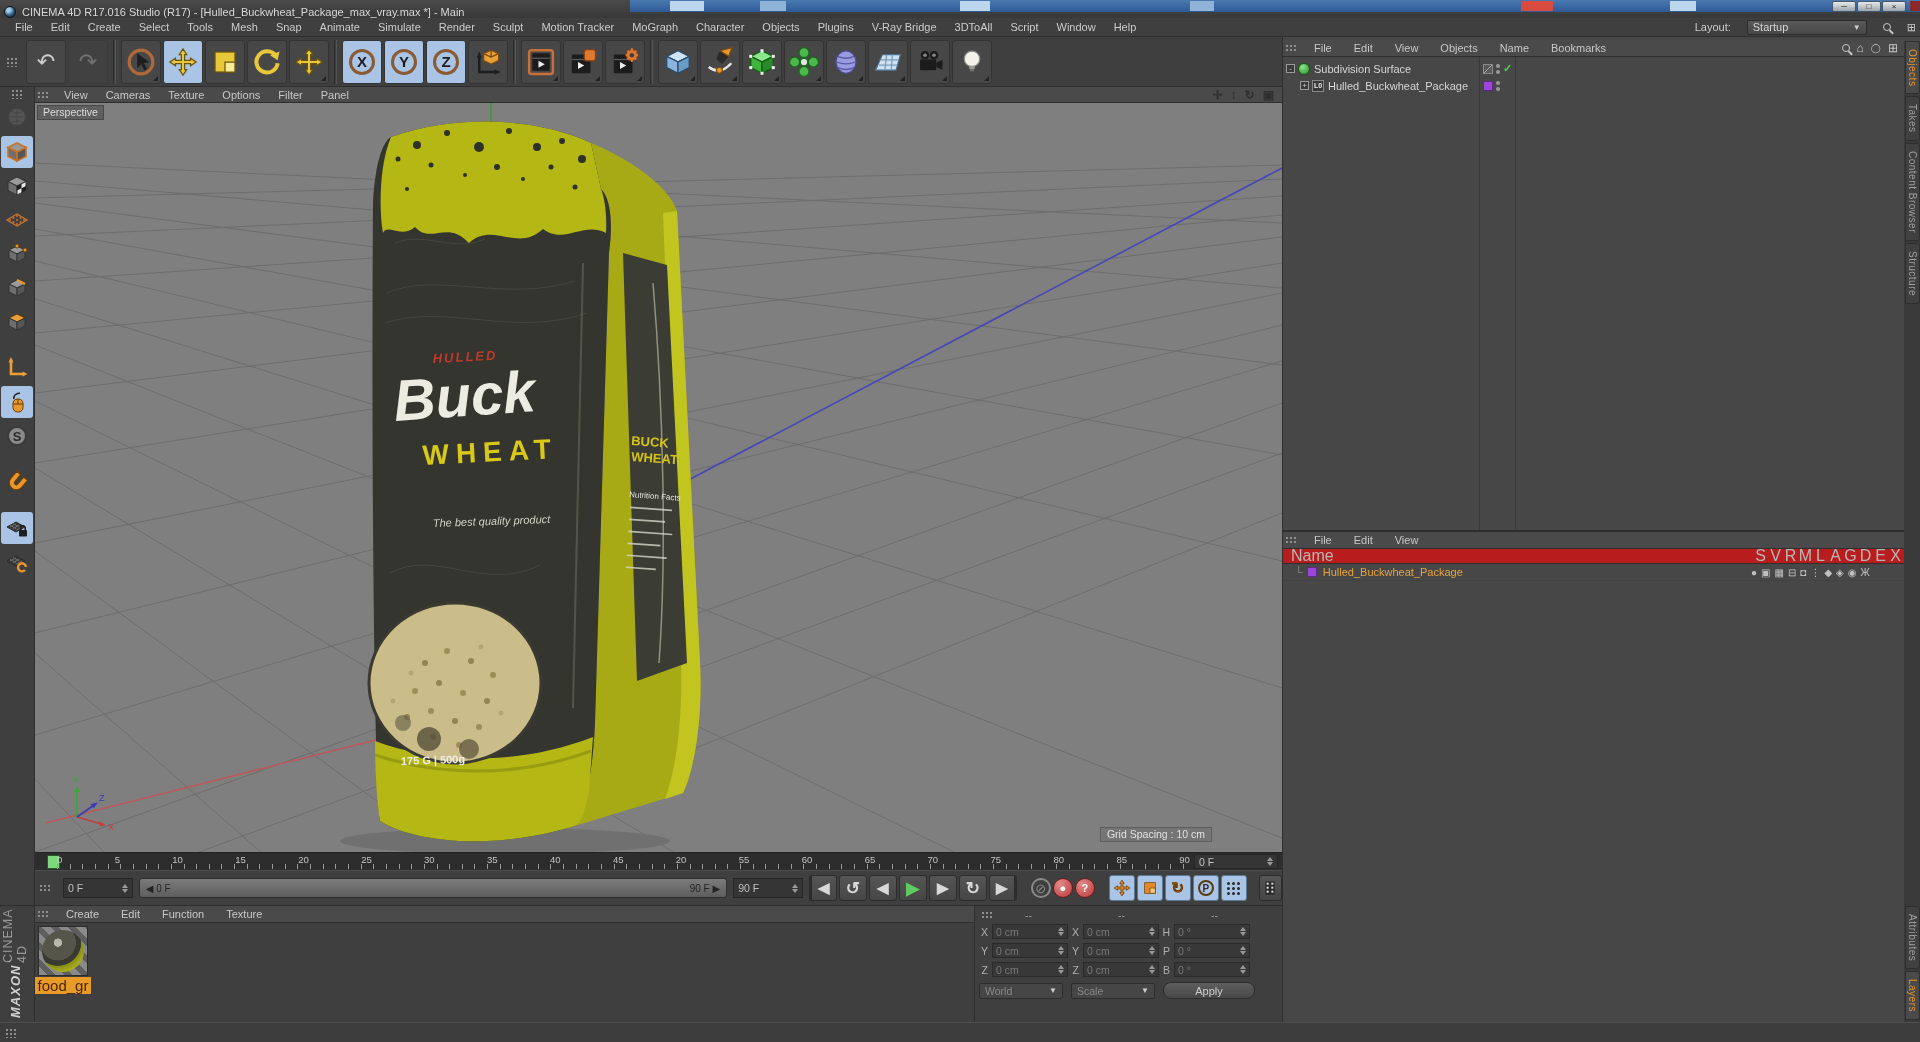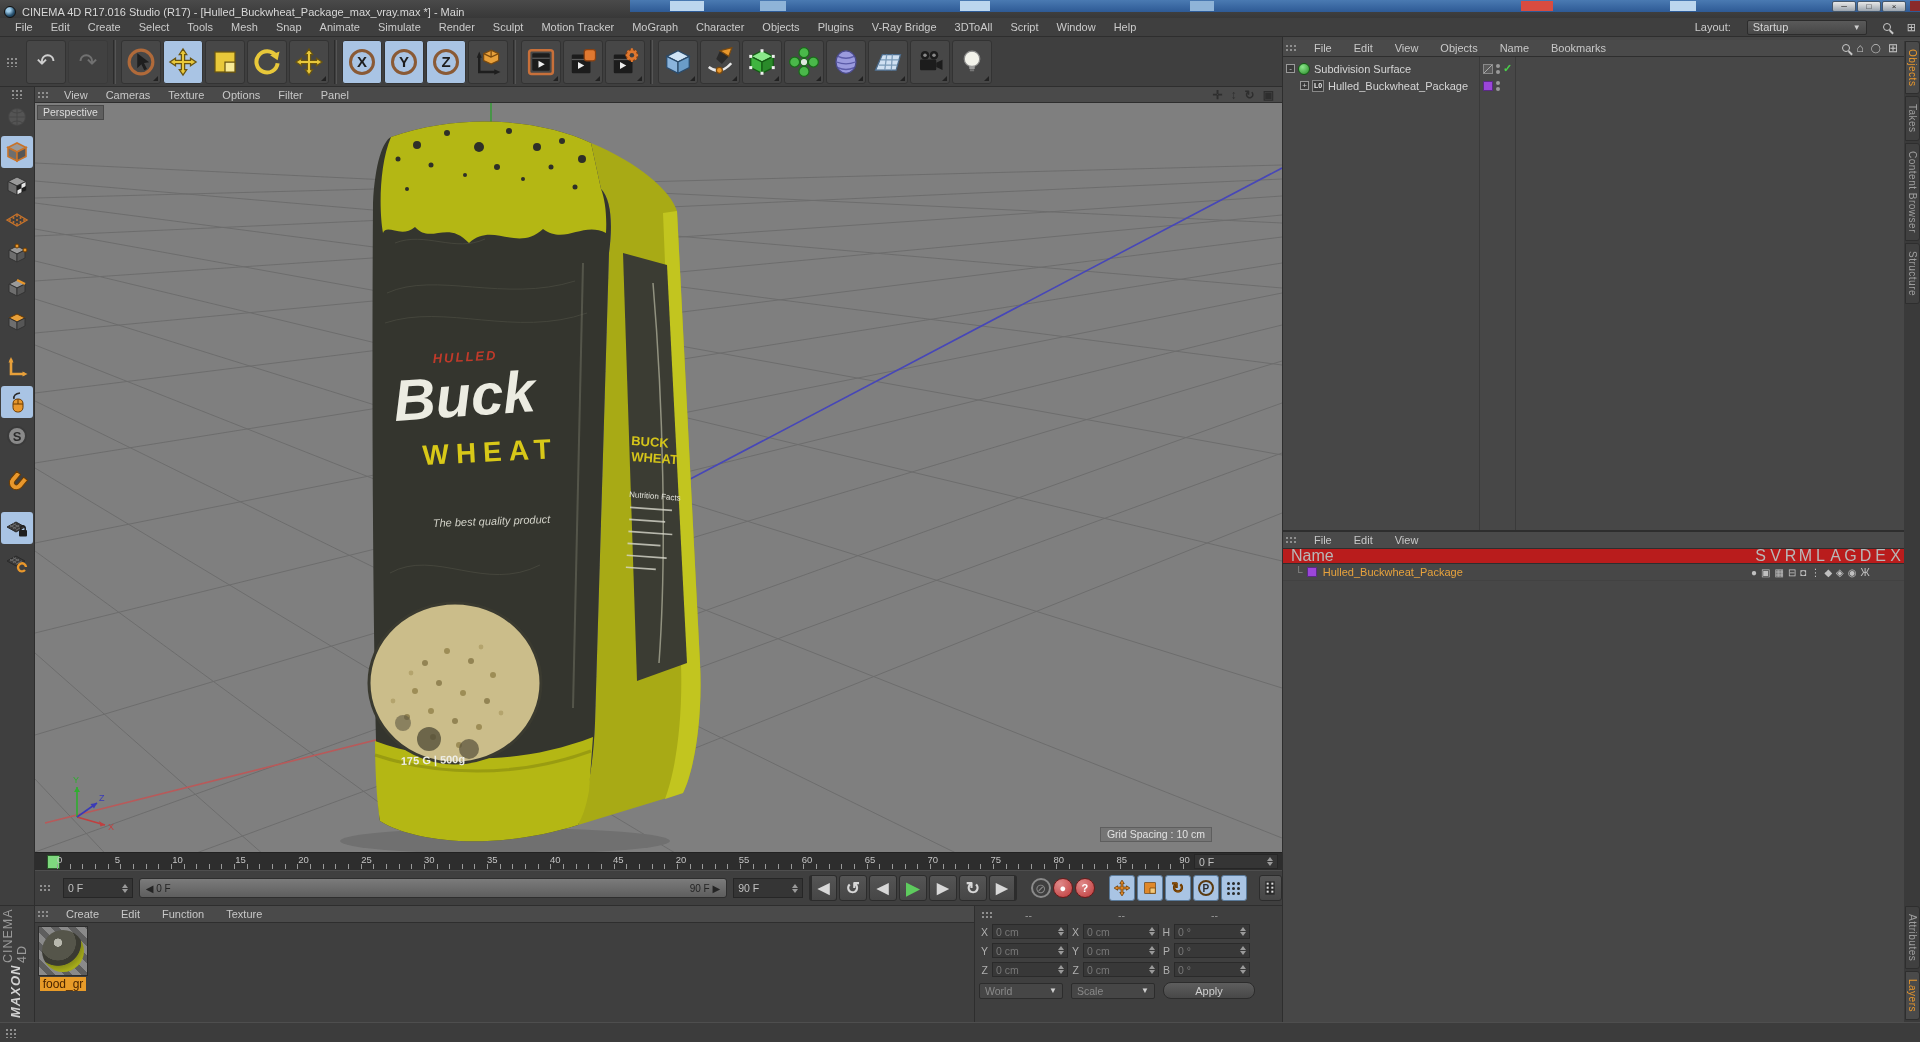--- a/index.html
+++ b/index.html
@@ -79,21 +79,21 @@
   .brand{position:absolute;bottom:4px;left:1px;writing-mode:vertical-rl;transform:rotate(180deg);display:flex;align-items:center;gap:2px;}
   .brand .mx{font-weight:bold;font-size:13px;color:#d2d2d2;font-style:italic;letter-spacing:1px;}
   .brand .c4{font-size:12.5px;color:#9a9a9a;letter-spacing:1px;}
   .matmgr{width:940px;background:#3f3f3f;border-right:1px solid #2e2e2e;display:flex;flex-direction:column;}
   .panelmenu{height:17px;background:#4a4a4a;border-bottom:1px solid #2e2e2e;display:flex;align-items:center;font-size:11px;color:#c8c8c8;}
   .panelmenu .mi{padding:0 11px;}
   .matbody{flex:1;padding:3px 2px;}
   .matthumb{width:52px;display:flex;flex-direction:column;align-items:center;}
   .matimg{width:50px;height:50px;background:repeating-linear-gradient(45deg,#8a8a8a 0 6px,#5e5e5e 6px 12px);position:relative;border:1px solid #2c2c2c;}
   .matsphere{position:absolute;inset:3px;border-radius:50%;background:radial-gradient(circle at 38% 30%,#b8b8ae 0 10%,#55554a 11% 45%,#3a3a32 46% 58%,#8a9018 60%,#a8ad1a 75%,#6a701a 100%);}
-  .matname{margin-top:1px;background:#e89b28;color:#4a2500;font-size:12px;padding:0 3px;}
+  .matname{margin-top:1px;background:#e89b28;color:#4a2500;font-size:15px;padding:0 3px;}
   .coords{width:307px;background:#3f3f3f;font-size:10.5px;display:flex;flex-direction:column;padding:2px 4px;}
   .chead{display:flex;color:#9a9a9a;height:14px;align-items:center;}
   .chead span{width:97px;text-align:left;padding-left:26px;}
   .crow{display:flex;align-items:center;height:19px;gap:2px;}
   .clabel{width:9px;color:#b0b0b0;text-align:right;margin-right:2px;}
   .cinput{width:76px;height:15px;background:#383838;border:1px solid #2a2a2a;color:#777;display:flex;align-items:center;justify-content:space-between;padding:0 3px;}
   .cfoot{display:flex;align-items:center;gap:8px;margin-top:3px;}
   .cselect{width:84px;height:16px;background:#464646;border:1px solid #2c2c2c;border-radius:2px;color:#8a8a8a;display:flex;align-items:center;justify-content:space-between;padding:0 5px;}
   .applybtn{width:92px;height:17px;border-radius:8px;background:linear-gradient(#5e5e5e,#474747);border:1px solid #2c2c2c;color:#cfcfcf;font-size:11px;display:flex;align-items:center;justify-content:center;}
   

